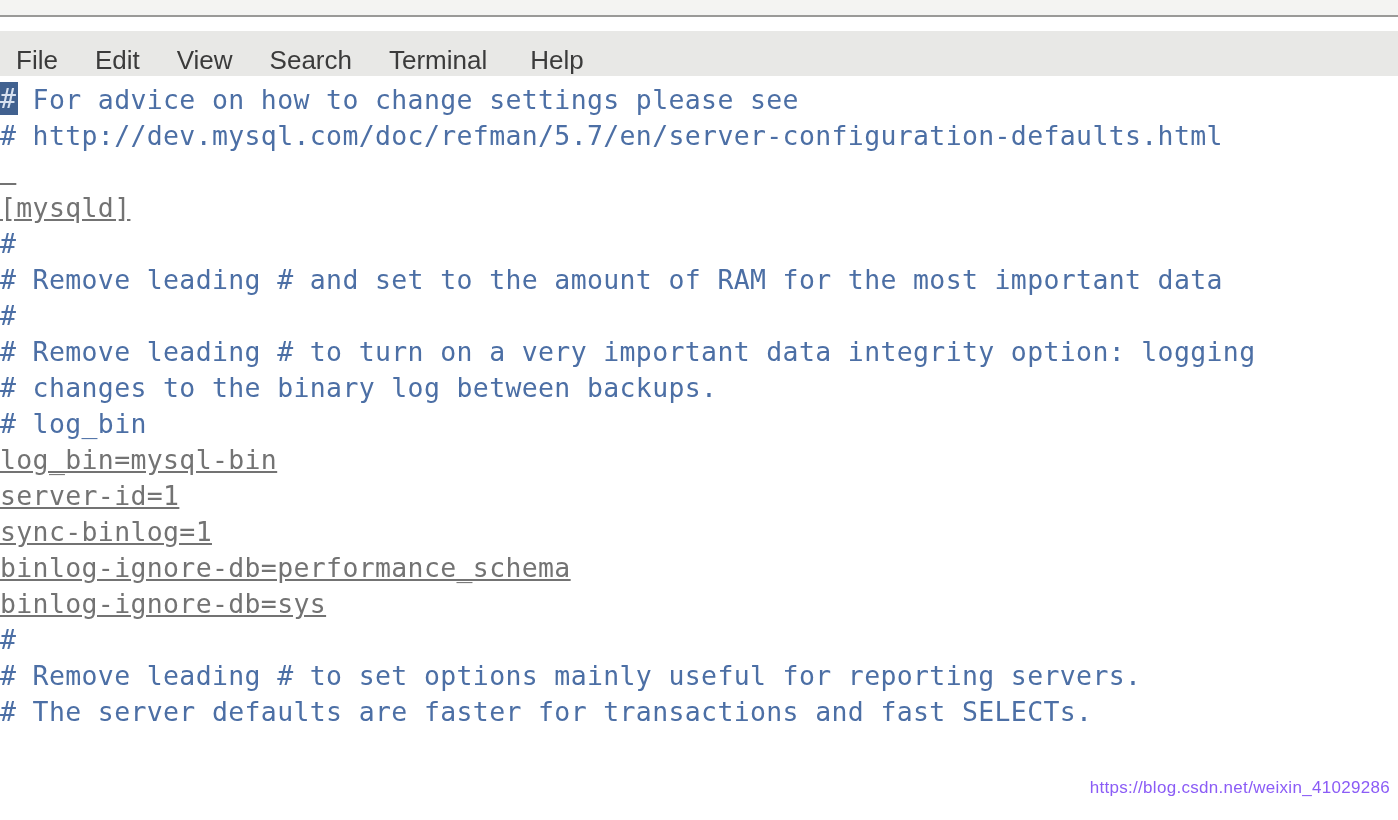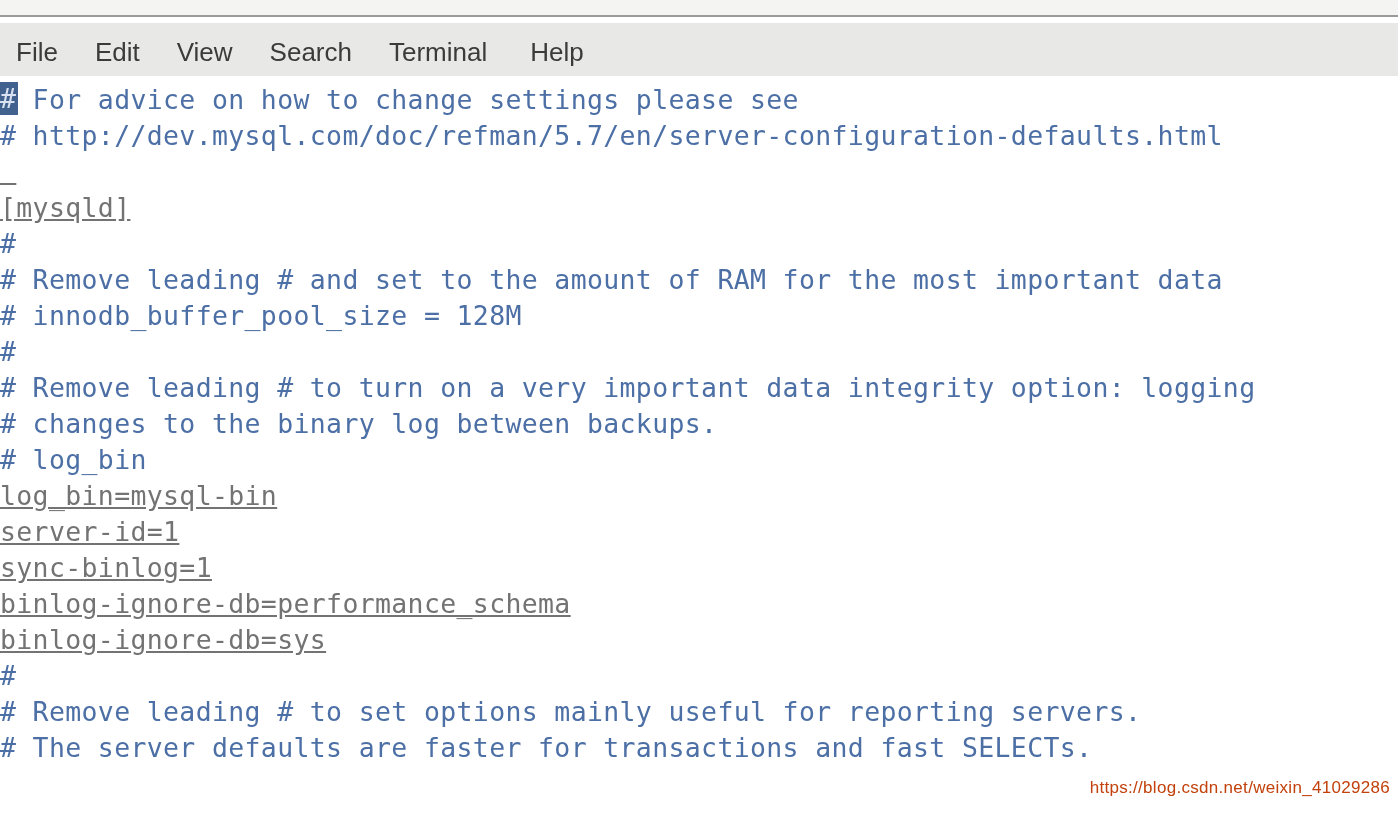--- a/index.html
+++ b/index.html
@@ -34,21 +34,21 @@
     position: absolute;
     left: 0; top: 15px;
     width: 1398px;
     height: 2px;
     background: #9a9a98;
   }
 
   
   .menubar {
     position: absolute;
-    left: 0; top: 23px;
+    left: 0; top: 31px;
     width: 1398px;
     height: 58px;
     background: #e8e8e6;
     border-bottom: 1px solid #cfcfcd;
     box-sizing: border-box;
     display: flex;
     align-items: center;
     padding-left: 16px;
   }
   .menu-item {
@@ -120,21 +120,21 @@
     pointer-events: none;
   }
 
   
   .watermark {
     position: absolute;
     right: 8px;
     bottom: 22px;
     font-family: "Liberation Sans", sans-serif;
     font-size: 17px;
-    color: #c2410c;
+    color: #8b5cf6;
     letter-spacing: 0.3px;
     white-space: nowrap;
     z-index: 4;
     pointer-events: none;
   }
 </style>
 </head>
 <body>
 
 <div id="app">
@@ -154,21 +154,20 @@
   <div class="term" style="background: rgb(255, 255, 255);">
     <div class="term-inner" id="term-inner">
       <div class="cursor-block" style="background: rgb(65, 97, 143);"></div>
       <div class="cursor-glyph" style="color: rgb(217, 226, 240);">#</div>
     <div class="line comment"># For advice on how to change settings please see</div>
         <div class="line comment"># http://dev.mysql.com/doc/refman/5.7/en/server-configuration-defaults.html</div>
         <div class="line code">&nbsp;</div>
         <div class="line code">[mysqld]</div>
         <div class="line comment">#</div>
         <div class="line comment"># Remove leading # and set to the amount of RAM for the most important data</div>
-        <div class="line comment"># innodb_buffer_pool_size = 128M</div>
         <div class="line comment">#</div>
         <div class="line comment"># Remove leading # to turn on a very important data integrity option: logging</div>
         <div class="line comment"># changes to the binary log between backups.</div>
         <div class="line comment"># log_bin</div>
         <div class="line code">log_bin=mysql-bin</div>
         <div class="line code">server-id=1</div>
         <div class="line code">sync-binlog=1</div>
         <div class="line code">binlog-ignore-db=performance_schema</div>
         <div class="line code">binlog-ignore-db=sys</div>
         <div class="line comment">#</div>

